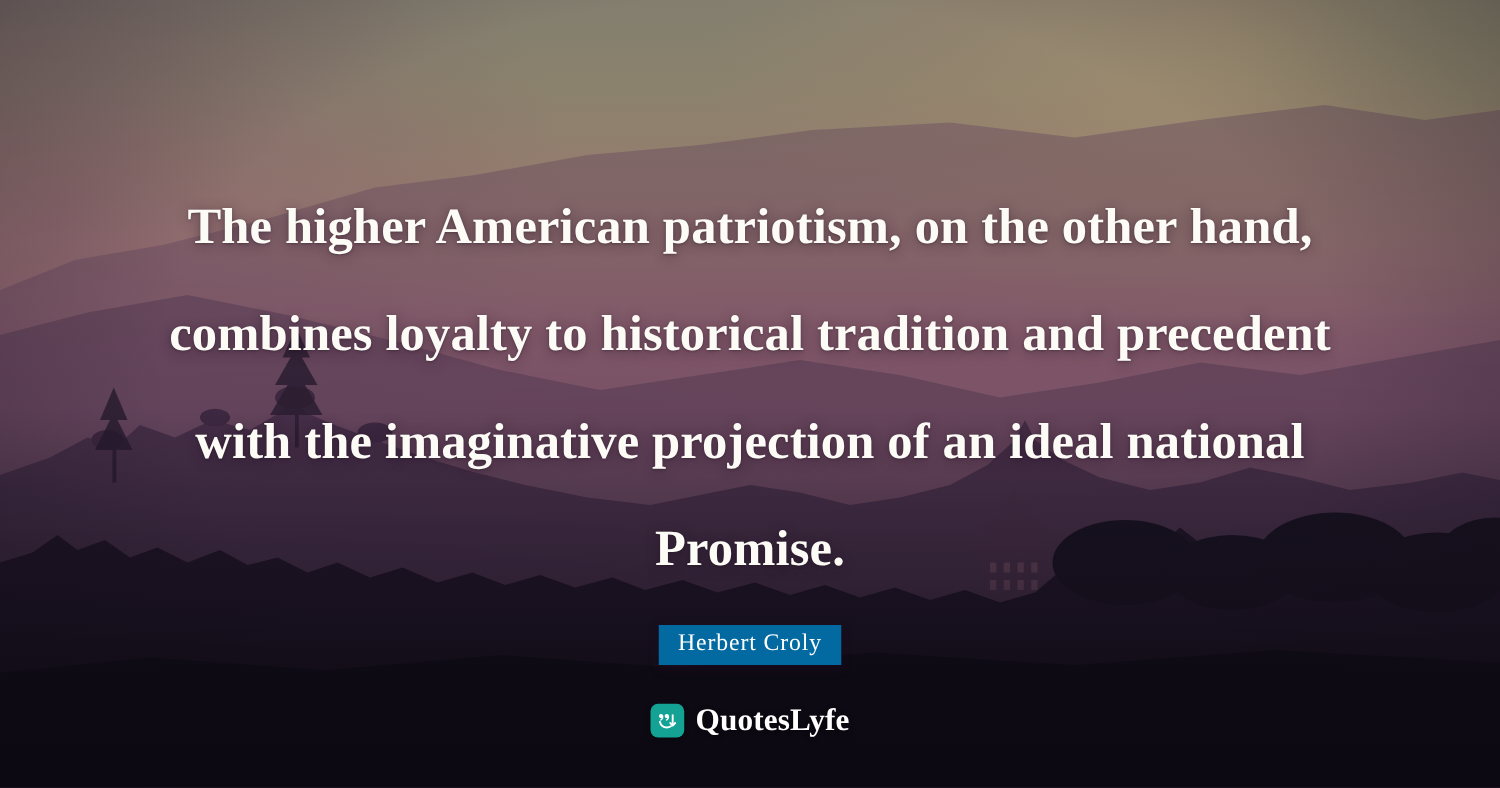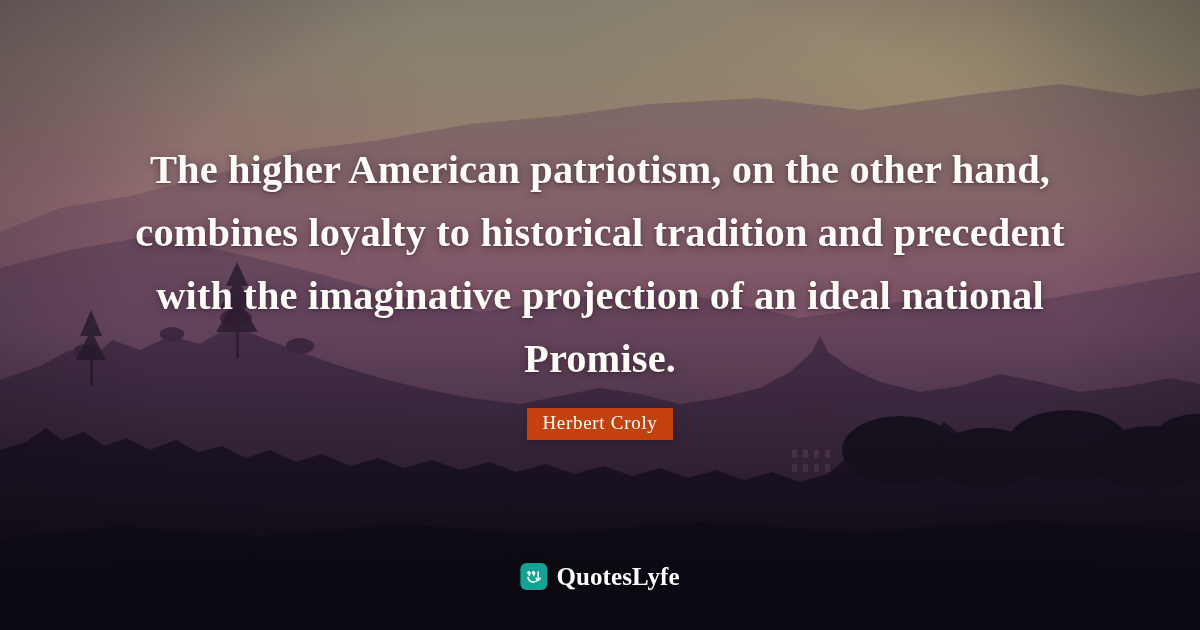--- a/index.html
+++ b/index.html
@@ -111,30 +111,30 @@
   }
 
   .quote {
     width:1010px;
     margin-top:138px;
     text-align:center;
     color:#fdfbf6;
     font-family:"Liberation Serif", serif;
     font-weight:700;
     font-size:40.5px;
-    line-height:63px;
+    line-height:86px;
     letter-spacing:.1px;
     text-shadow:0 2px 10px rgba(40,20,40,.45), 0 1px 2px rgba(30,14,30,.35);
   }
 
   .author-badge {
     margin-top:18px;
     display:inline-block;
     padding:4px 15px 6px;
-    background:#c2410c;
+    background:#0369a1;
     color:#ffffff;
     font-family:"Liberation Serif", serif;
     font-weight:400;
     font-size:19px;
     line-height:22px;
     letter-spacing:.7px;
     box-shadow:0 2px 8px rgba(40,10,40,.35);
   }
 
   .brand {

